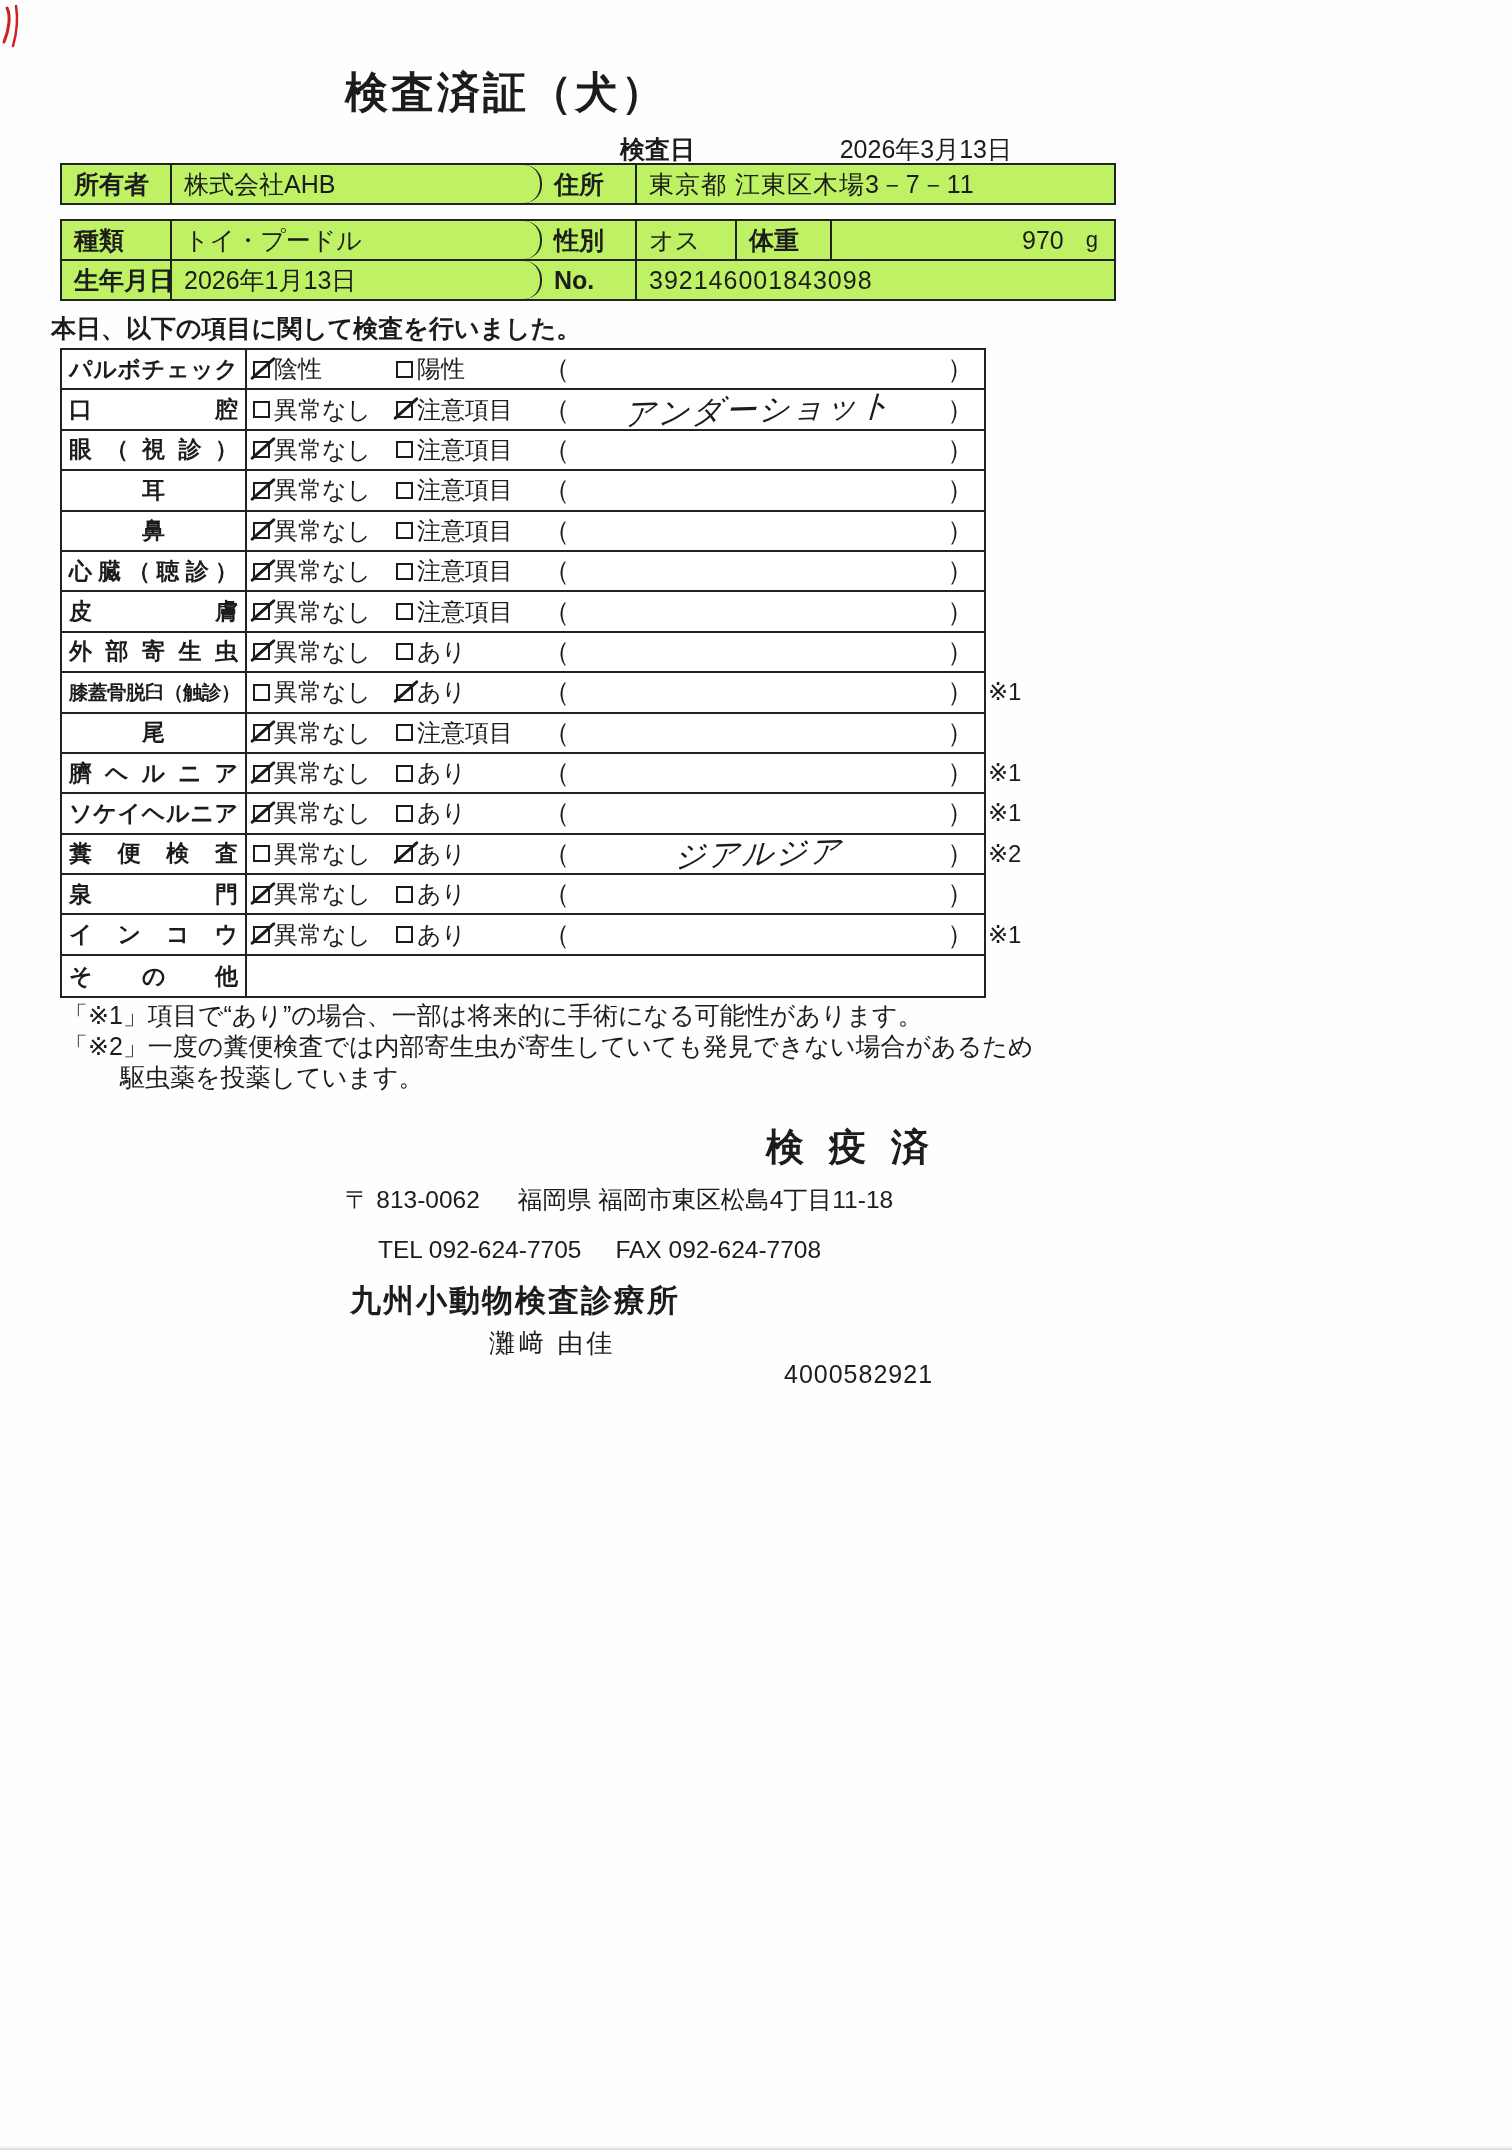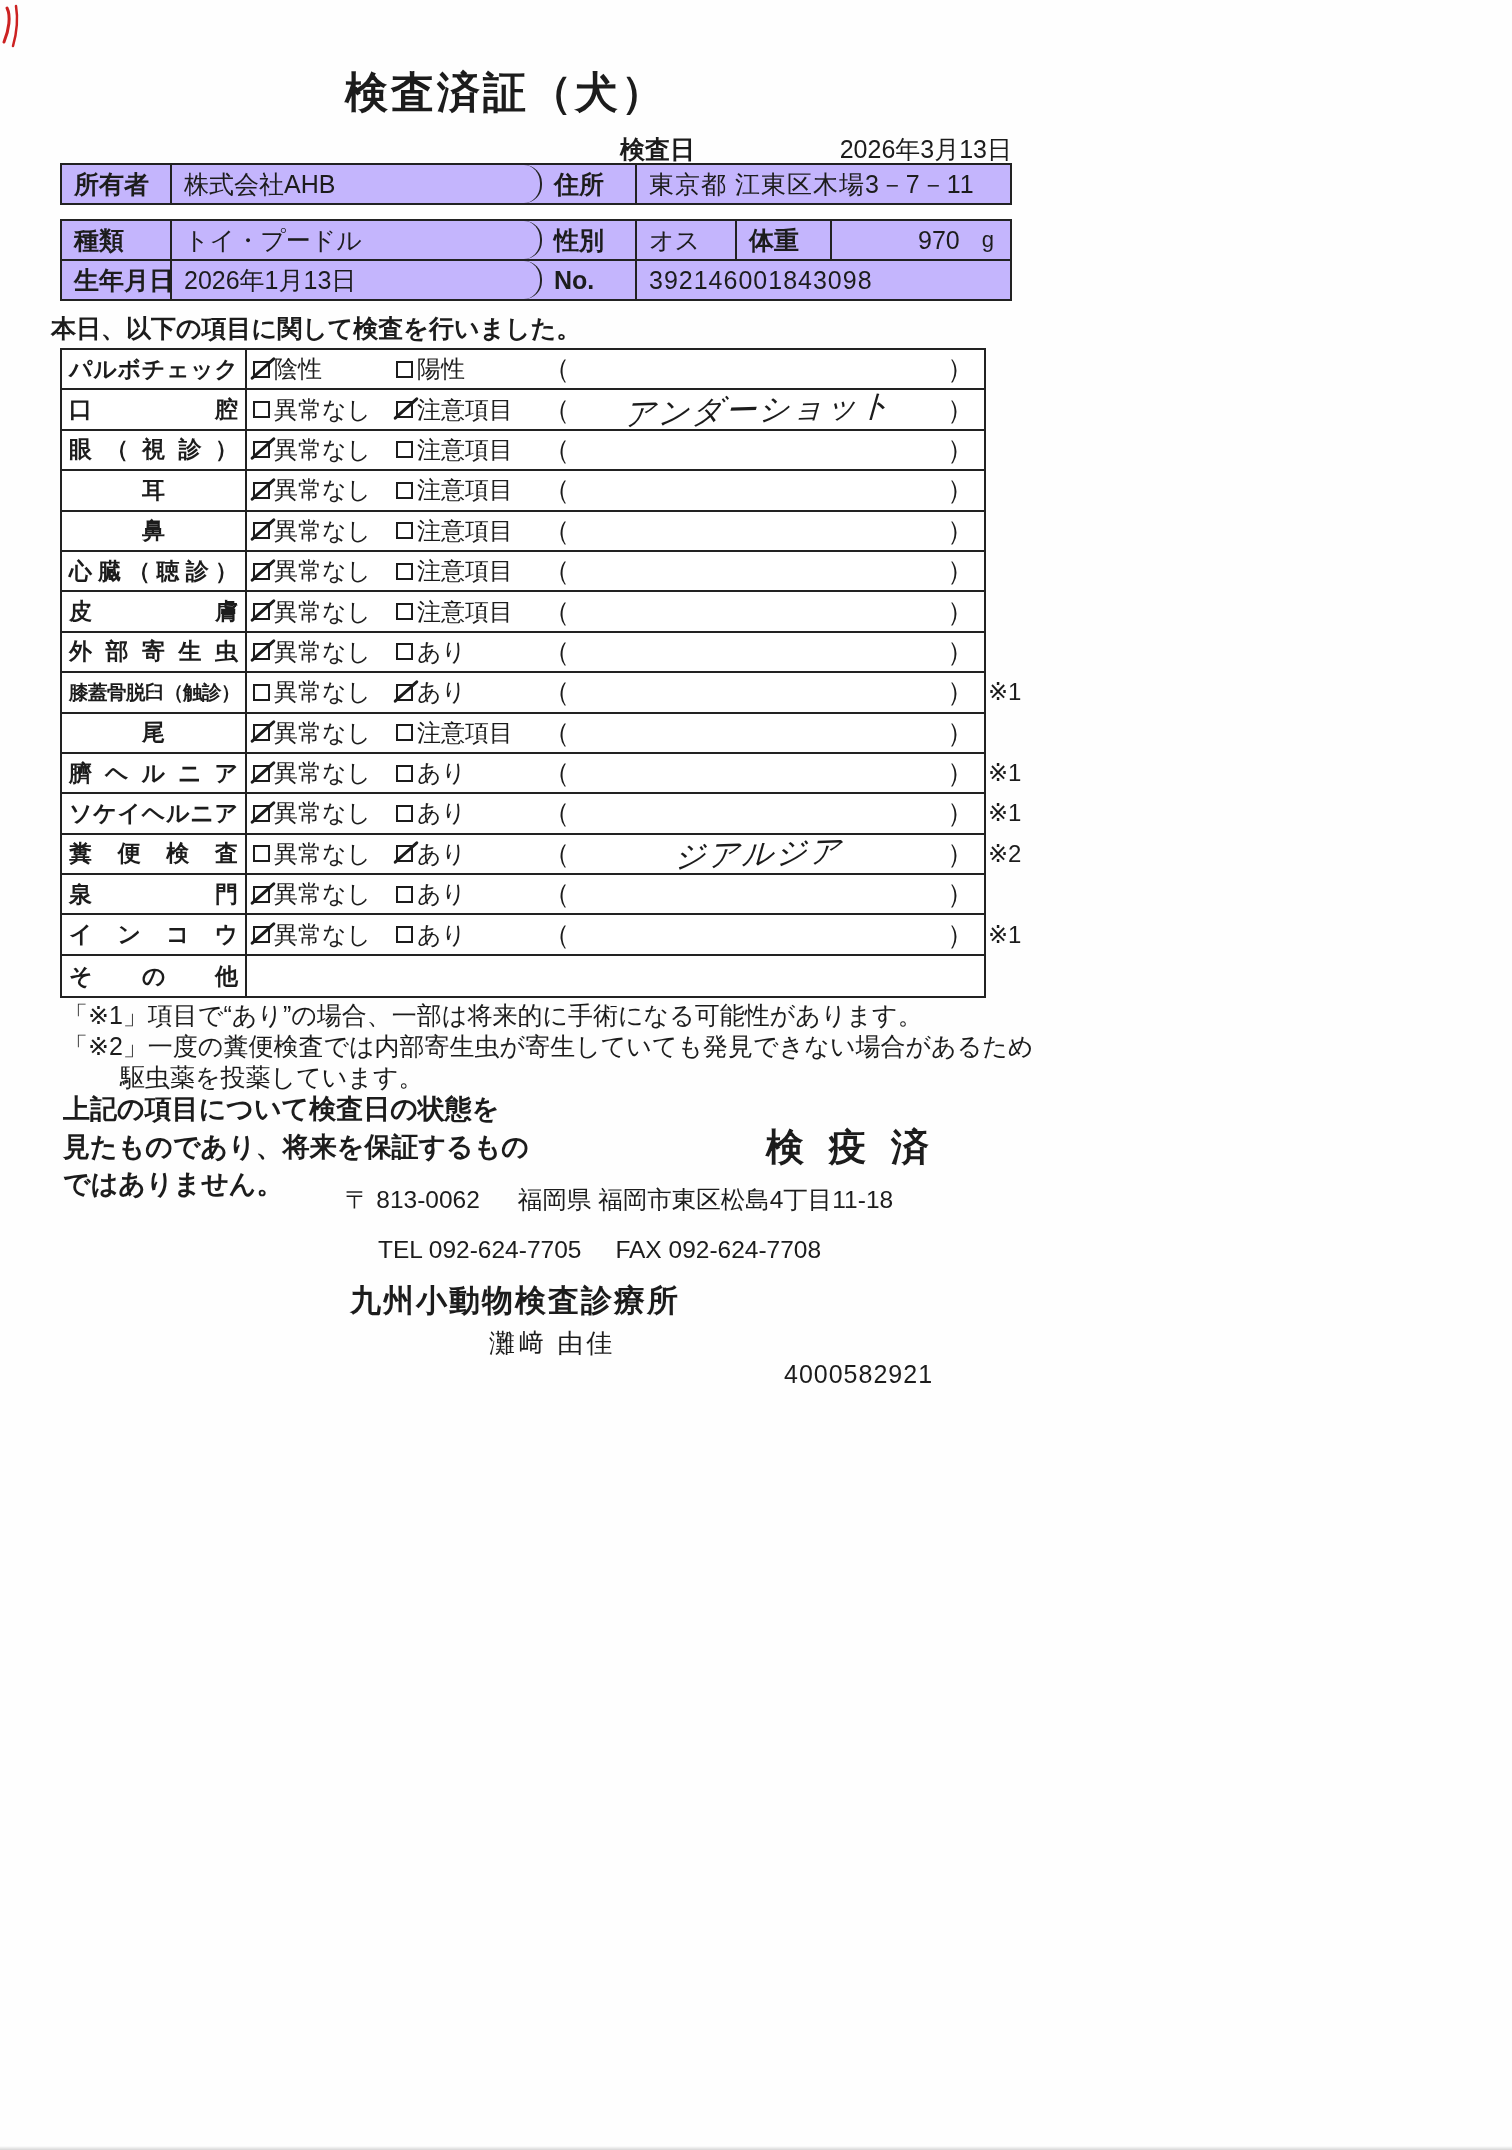--- a/index.html
+++ b/index.html
@@ -13,21 +13,21 @@
   .title {
     position:absolute; top:64px; left:0; width:1012px;
     text-align:center; font-size:43px; font-weight:bold; letter-spacing:3px;
   }
   .date-line {
     position:absolute; top:133px; left:620px; width:392px;
     display:flex; justify-content:space-between; font-size:25px; font-weight:600;
   }
   .date-line .date-value { font-weight:500; }
   
-  .info-table { position:absolute; left:60px; width:952px; border:2.5px solid #222; box-sizing:border-box; background:#c4b5fd; }
+  .info-table { position:absolute; left:60px; width:1056px; border:2.5px solid #222; box-sizing:border-box; background:#bef264; }
   .owner-table { top:163px; }
   .pet-table   { top:219px; }
   .irow { display:flex; height:38px; }
   .pet-table .irow:first-child { border-bottom:2.5px solid #222; }
   .cell {
     display:flex; align-items:center; padding:0 12px; font-size:25px;
     border-right:2.5px solid #222; box-sizing:border-box; white-space:nowrap; overflow:hidden;
   }
   .cell.last { border-right:none; }
   .cell.th { font-weight:600; }
@@ -497,25 +497,20 @@
     </div>
       </div>
   </div>
 
   <div class="footnotes">
     <div>「※1」項目で“あり”の場合、一部は将来的に手術になる可能性があります。</div>
     <div>「※2」一度の糞便検査では内部寄生虫が寄生していても発見できない場合があるため</div>
     <div class="indent">駆虫薬を投薬しています。</div>
   </div>
 
-  <div class="disclaimer">
-    <div>上記の項目について検査日の状態を</div>
-    <div>見たものであり、将来を保証するもの</div>
-    <div>ではありません。</div>
-  </div>
 
   <div class="stamp">検 疫 済</div>
 
   <div class="addr-line">
     <span>〒 813-0062</span>
     <span>福岡県 福岡市東区松島4丁目11-18</span>
   </div>
 
   <div class="tel-line">
     <span>TEL 092-624-7705</span>

